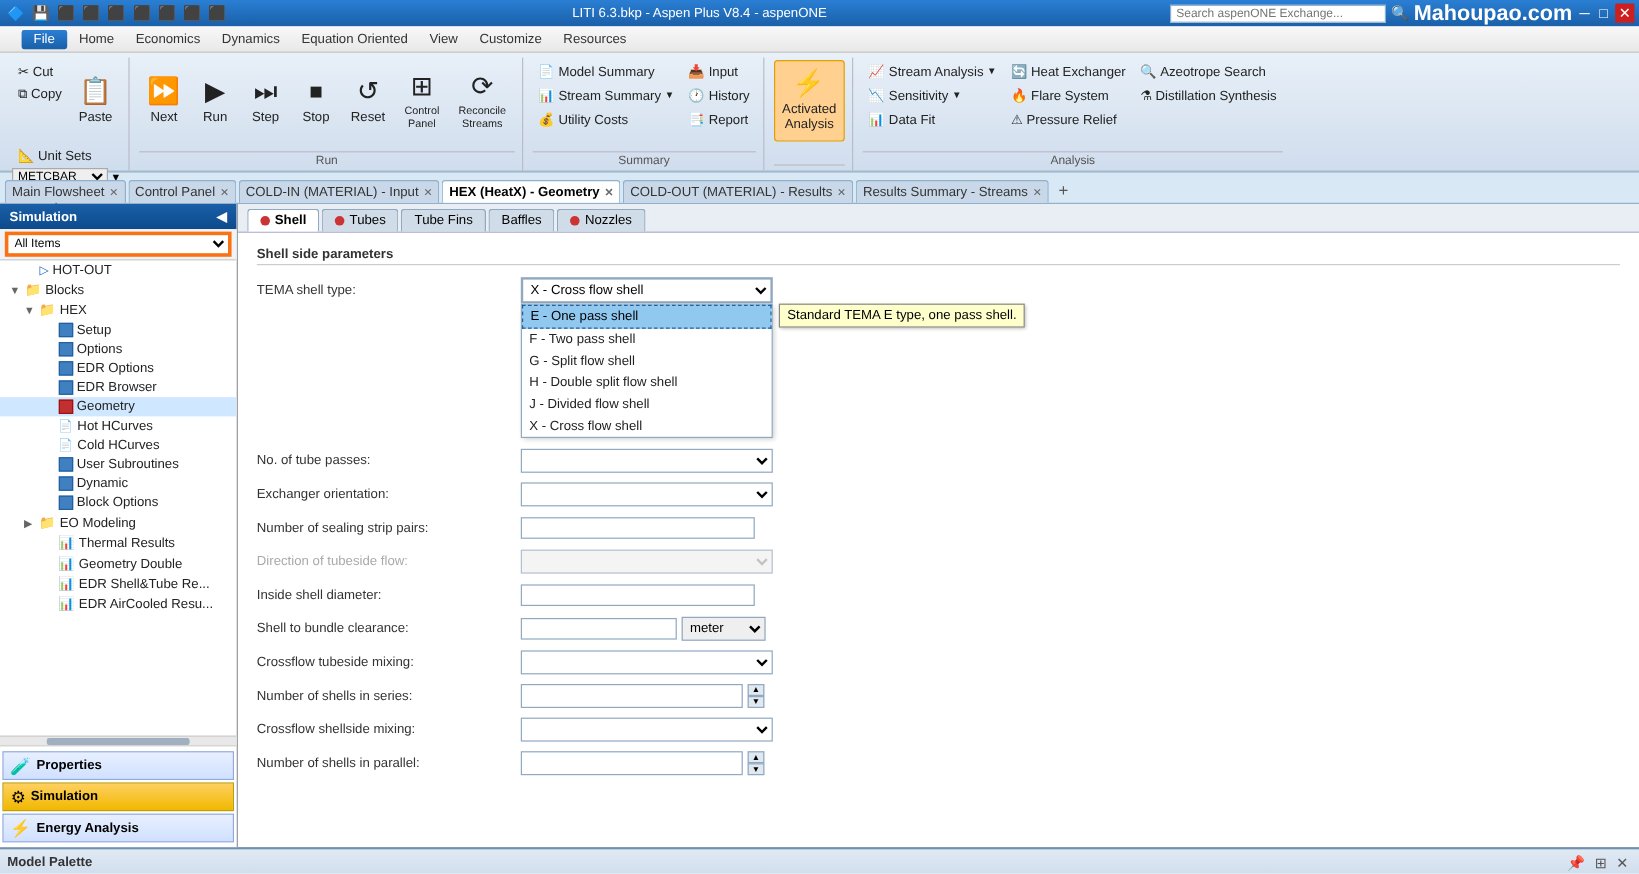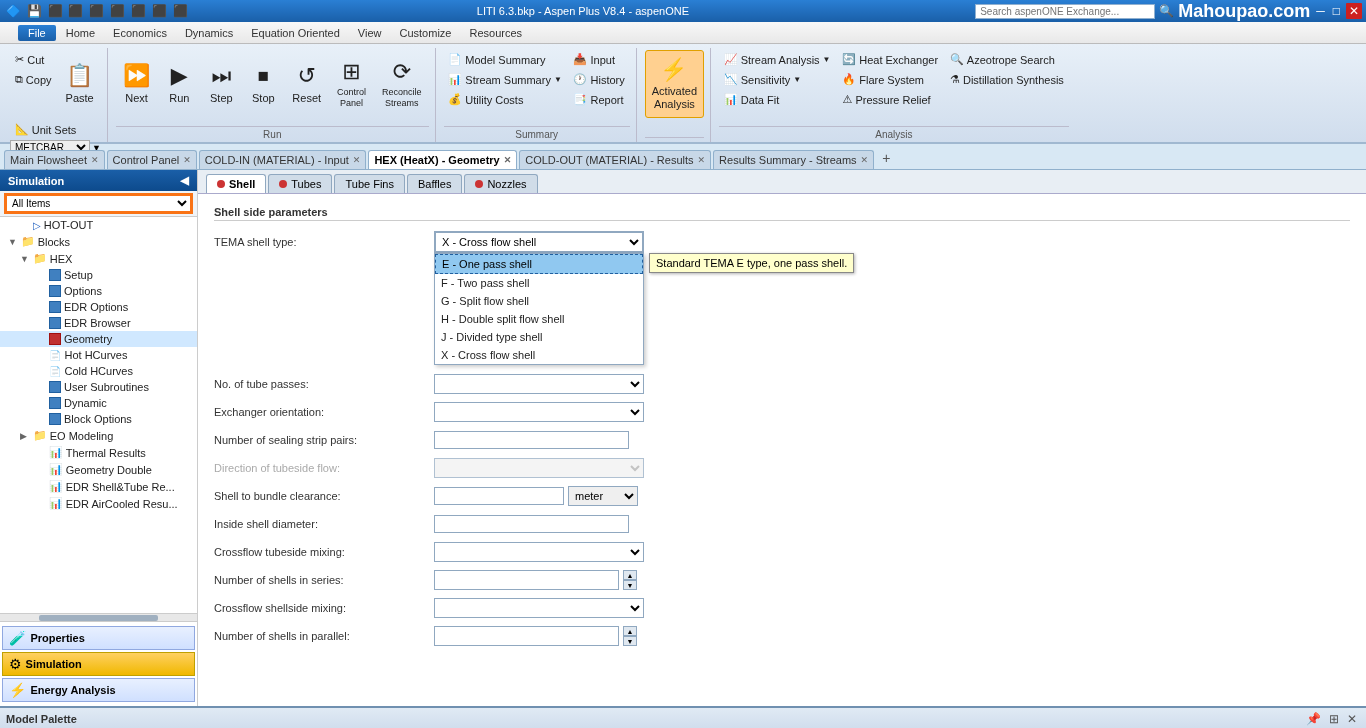--- a/index.html
+++ b/index.html
@@ -797,21 +797,21 @@
           <div class="dropdown-wrapper" style="position:relative;">
             <select class="dropdown-select" style="width:210px;font-size:11px;border:2px solid #90a8c0;padding:2px;">
               <option>X - Cross flow shell</option>
             </select>
             
             <div class="dropdown-menu" style="display:block;">
               <div class="dropdown-item selected">E - One pass shell</div>
               <div class="dropdown-item">F - Two pass shell</div>
               <div class="dropdown-item">G - Split flow shell</div>
               <div class="dropdown-item">H - Double split flow shell</div>
-              <div class="dropdown-item">J - Divided type shell</div>
+              <div class="dropdown-item">J - Divided flow shell</div>
               <div class="dropdown-item">X - Cross flow shell</div>
             </div>
             
             <div class="tooltip-box">Standard TEMA E type, one pass shell.</div>
           </div>
         </div>
       </div>
 
       <div class="form-row" style="margin-top:120px;">
         <div class="form-label">No. of tube passes:</div>
@@ -831,37 +831,37 @@
         <div class="form-label">Number of sealing strip pairs:</div>
         <div class="form-control">
           <input type="text" style="border: 1px solid rgb(144, 168, 192); width: 195px; font-size: 11px; padding: 2px;">
         </div>
       </div>
 
       <div class="form-row">
         <div class="form-label disabled">Direction of tubeside flow:</div>
         <div class="form-control">
           <select class="dropdown-select" style="width:210px;font-size:11px;background:#f0f0f0;color:#aaa;" disabled=""></select>
+        </div>
+      </div>
+
+      <div class="form-row">
+        <div class="form-label">Inside shell diameter:</div>
+        <div class="form-control">
+          <input type="text" style="border: 1px solid rgb(144, 168, 192); width: 195px; font-size: 11px; padding: 2px;">
         </div>
       </div>
 
       <div class="form-row">
         <div class="form-label">Shell to bundle clearance:</div>
         <div class="form-control">
           <input type="text" style="border: 1px solid rgb(144, 168, 192); width: 130px; font-size: 11px; padding: 2px;">
           <select style="border:1px solid #90a8c0;width:70px;font-size:11px;padding:2px;">
             <option>meter</option>
           </select>
-        </div>
-      </div>
-
-      <div class="form-row">
-        <div class="form-label">Inside shell diameter:</div>
-        <div class="form-control">
-          <input type="text" style="border: 1px solid rgb(144, 168, 192); width: 195px; font-size: 11px; padding: 2px;">
         </div>
       </div>
 
       <div class="form-row">
         <div class="form-label">Crossflow tubeside mixing:</div>
         <div class="form-control">
           <select class="dropdown-select" style="width:210px;font-size:11px;"></select>
         </div>
       </div>
 

